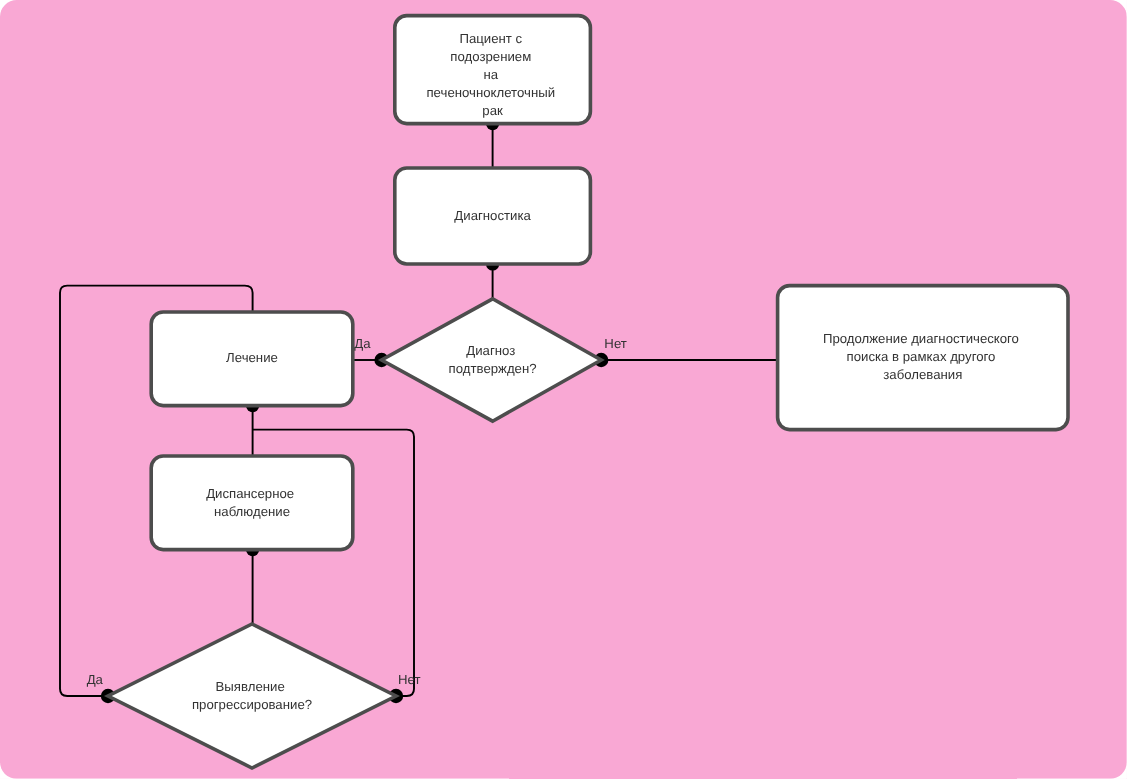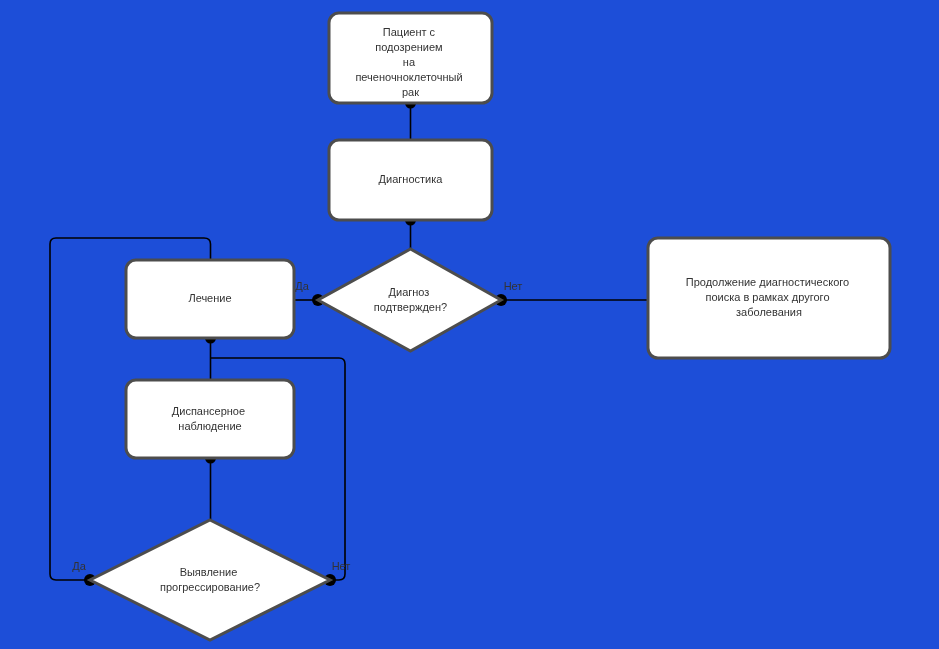--- a/index.html
+++ b/index.html
@@ -8,22 +8,23 @@
     padding: 0;
     background: #ffffff;
   }
   body {
     font-family: "Liberation Sans", "DejaVu Sans", sans-serif;
   }
   #canvas {
     position: relative;
     width: 939px;
     height: 649px;
-    background: #1d4ed8;
+    background: #f9a8d4;
     overflow: hidden;
+    border-radius: 14px;
   }
   svg#diagram {
     position: absolute;
     left: 0;
     top: 0;
     width: 939px;
     height: 649px;
     display: block;
   }
   .node-box {

